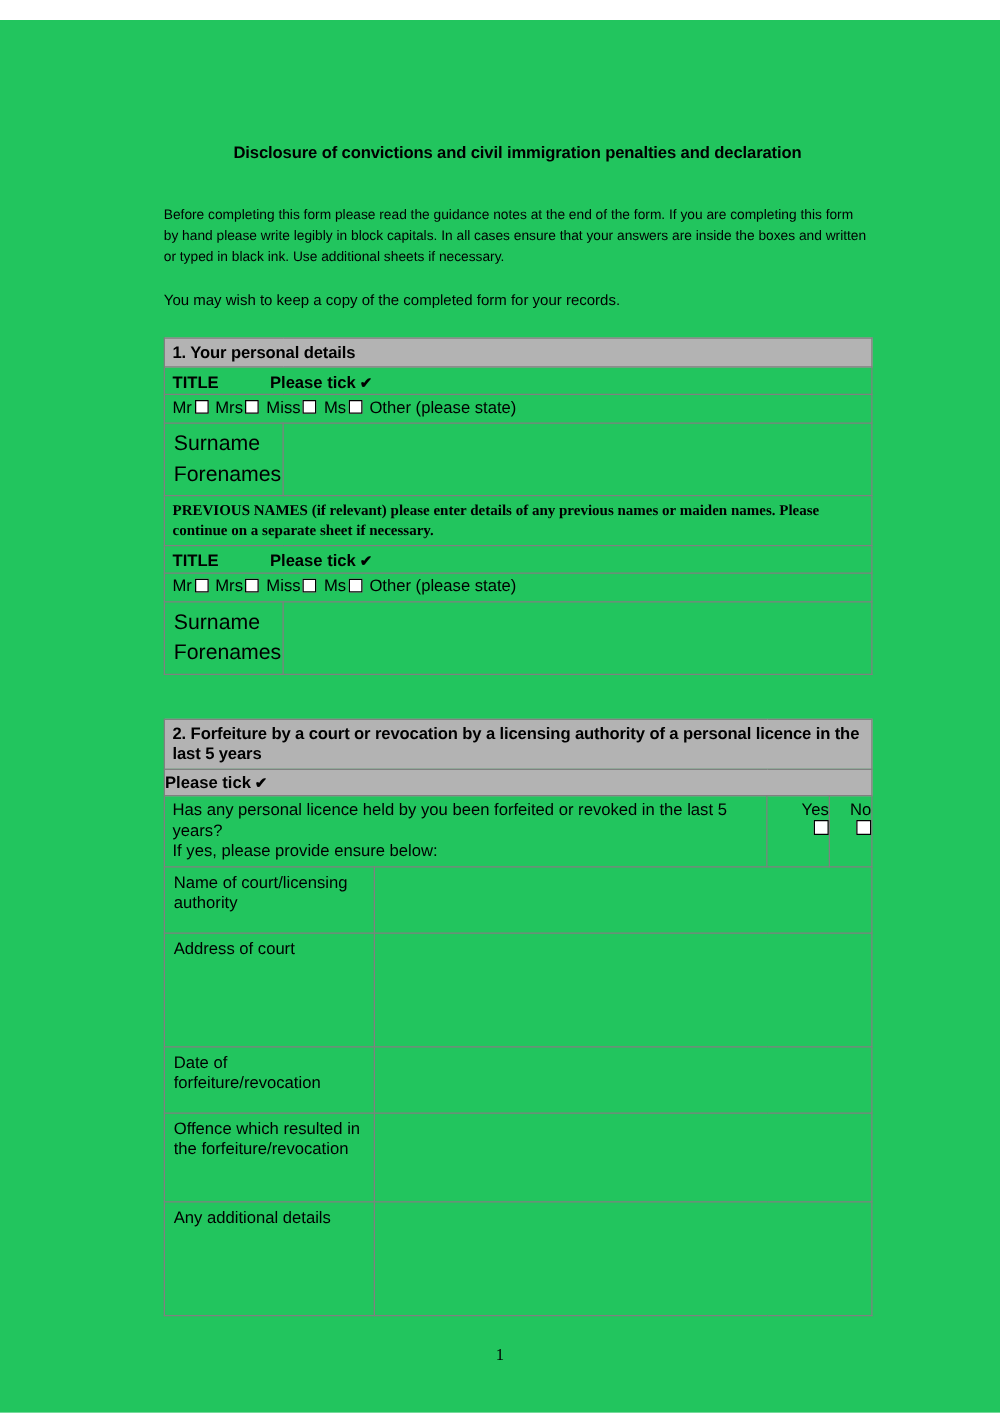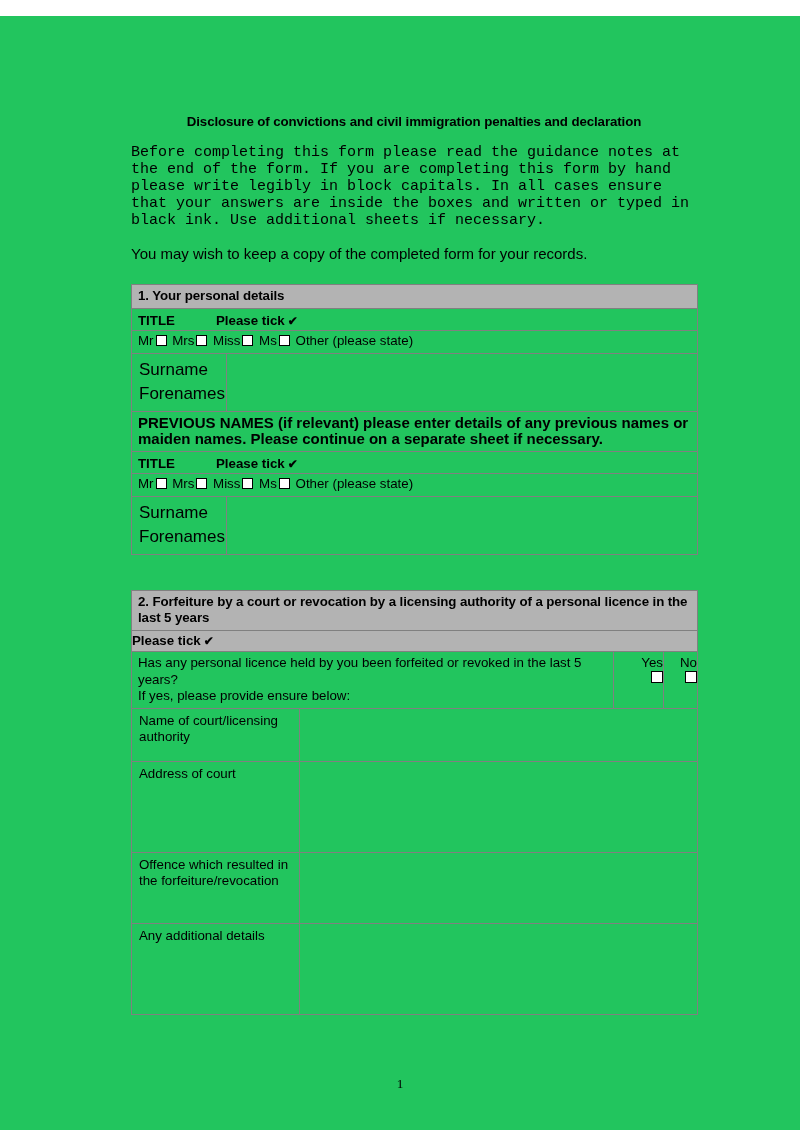--- a/index.html
+++ b/index.html
@@ -34,27 +34,26 @@
     text-align: center;
     font-size: 13.3px;
     font-weight: bold;
     line-height: 1.2;
     margin-top: 98px;
     letter-spacing: -0.1px;
   }
 
   
   .intro {
-    font-size: 15px;
+    font-size: 11px;
     line-height: 16.9px;
-    margin-top: 15px;
-    font-family: Liberation Mono, monospace;
+    margin-top: 34px;
   }
   .intro-2 {
-    font-size: 15px;
+    font-size: 12px;
     line-height: 16.9px;
     margin-top: 17px;
   }
 
   
   .form-table {
     border-collapse: collapse;
     width: 566px;
     table-layout: fixed;
     font-size: 13.3px;
@@ -88,23 +87,24 @@
   .title-row .pt {
     margin-left: 41px;
   }
   .opts-row {
     font-size: 13.3px;
     padding: 2px 0 5px 6px !important;
     white-space: nowrap;
   }
   .notes-row {
     font-weight: bold;
-    font-size: 15px;
+    font-size: 12px;
     line-height: 16.4px;
     padding: 3px 4px 3px 6px !important;
+    font-family: Liberation Serif, serif;
   }
   .label-cell {
     font-size: 17px;
     line-height: 24.5px;
     padding: 4px 0 4px 7px !important;
   }
   .label-cell-tight {
     font-size: 13.3px;
     line-height: 16.5px;
     padding: 4px 0 4px 7px !important;
@@ -263,20 +263,24 @@
 
         <tr>
           <td class="label-cell-tight" style="height:44px">Name of court/licensing authority</td>
           <td colspan="3"></td>
         </tr>
         <tr>
           <td class="label-cell-tight" style="height:82px">Address of court</td>
           <td colspan="3"></td>
         </tr>
         <tr>
+          <td class="label-cell-tight" style="height:44px">Date of forfeiture/revocation</td>
+          <td colspan="3"></td>
+        </tr>
+        <tr>
           <td class="label-cell-tight" style="height:62px">Offence which resulted in the forfeiture/revocation</td>
           <td colspan="3"></td>
         </tr>
         <tr>
           <td class="label-cell-tight" style="height:82px">Any additional details</td>
           <td colspan="3"></td>
         </tr>
       </tbody>
     </table>
 

